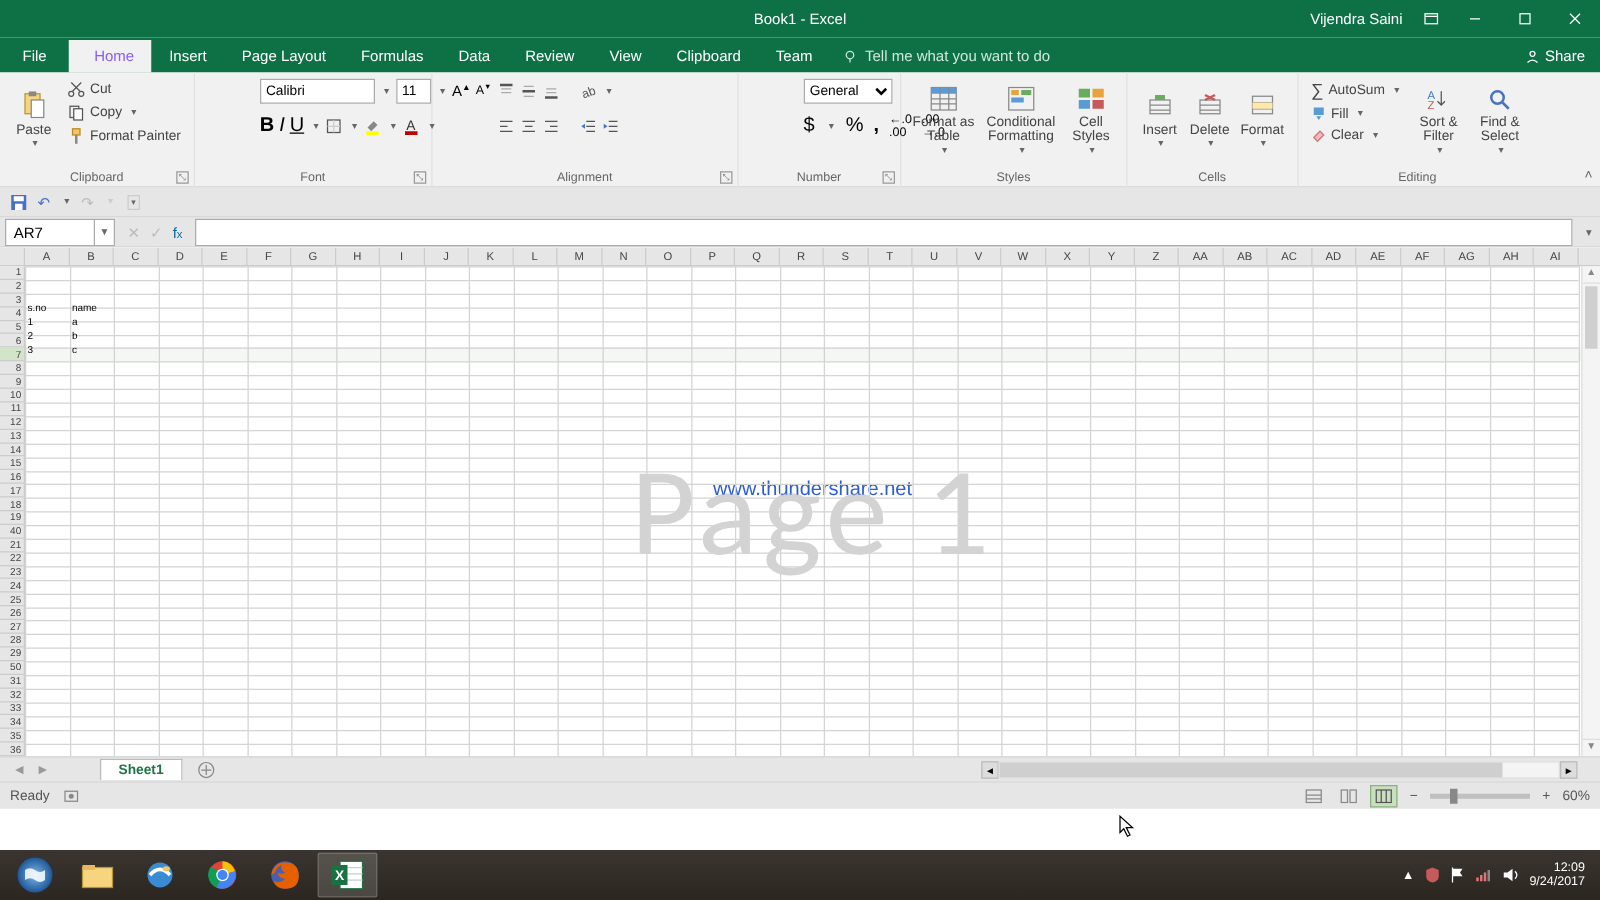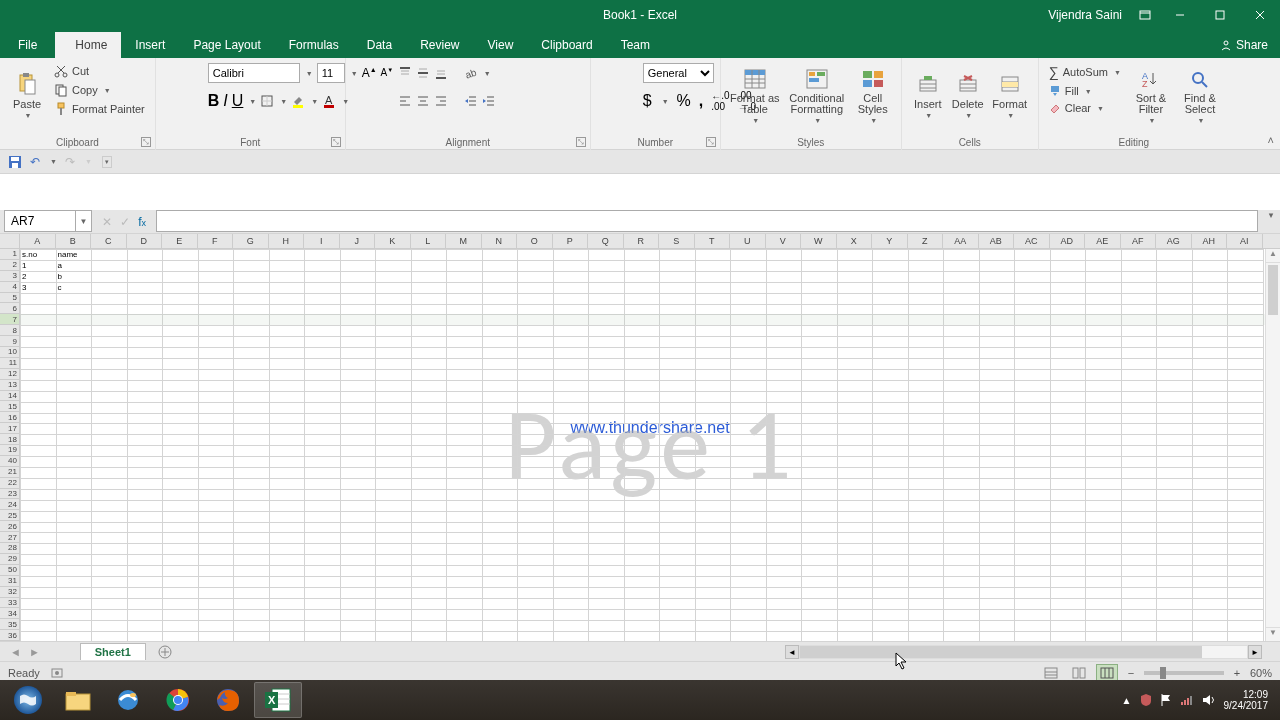--- a/index.html
+++ b/index.html
@@ -10,21 +10,21 @@
 .titlebar .title { position:absolute; left:50%; transform:translateX(-50%); }
 .titlebar .user { margin-left:auto; padding-right:8px; }
 .titlebar .winbtns { display:flex; align-items:center; gap:0; }
 .titlebar .winbtn { width:40px; height:30px; display:flex; align-items:center; justify-content:center; cursor:pointer; }
 .titlebar .spacer-icon { width:30px; height:30px; display:flex; align-items:center; justify-content:center; }
 
 
 .ribbon-tabs { height:28px; background:#0e7145; display:flex; align-items:flex-end; color:#fff; font-size:12px; }
 .ribbon-tabs .tab { padding:6px 14px; cursor:pointer; }
 .ribbon-tabs .tab.file { padding:6px 18px; }
-.ribbon-tabs .tab.active { background:#f1f1f1; color:#404040;padding-left:20px; }
+.ribbon-tabs .tab.active { background:#f1f1f1; color:#8b5cf6;padding-left:20px; }
 .ribbon-tabs .tellme { display:flex; align-items:center; gap:6px; padding:6px 10px; color:#d0e8db; }
 .ribbon-tabs .share { margin-left:auto; padding:6px 12px; display:flex; align-items:center; gap:4px; }
 
 
 .ribbon { height:92px; background:#f1f1f1; border-bottom:1px solid #d4d4d4; display:flex; position:relative; }
 .group { border-right:1px solid #e1e1e1; padding:4px 6px 0 6px; display:flex; flex-direction:column; position:relative; height:92px; }
 .group-label { position:absolute; bottom:2px; left:0; right:0; text-align:center; font-size:10px; color:#666; }
 .group .dlg { position:absolute; bottom:3px; right:4px; width:10px; height:10px; border:1px solid #999; font-size:7px; display:flex; align-items:center; justify-content:center; color:#777; cursor:pointer; }
 .grow { display:flex; align-items:center; gap:4px; height:22px;margin-left:46px; }
 .big-btn { display:flex; flex-direction:column; align-items:center; justify-content:center; width:42px; height:66px; font-size:11px; color:#444; cursor:pointer; gap:2px; }
@@ -33,40 +33,40 @@
 .small-item { display:flex; align-items:center; gap:4px; font-size:11px; color:#444; cursor:pointer; padding:2px 4px; }
 .dd { font-size:7px; color:#666; margin-left:2px; }
 select.ribbon-sel, input.ribbon-inp { font-size:11px; border:1px solid #ababab; background:#fff; height:20px; }
 .ribbon .collapse-btn { position:absolute; right:6px; bottom:3px; font-size:11px; color:#666; cursor:pointer; }
 
 
 .qat-row { height:24px; background:#e6e6e6; border-bottom:1px solid #d4d4d4; display:flex; align-items:center; gap:8px; padding:0 8px; font-size:12px; color:#555; }
 .qat-row .qbtn { cursor:pointer; }
 
 
-.fbar-row { height:24px; background:#e6e6e6; border-bottom:1px solid #d4d4d4; display:flex; font-size:12px;margin-top:36px; }
+.fbar-row { height:24px; background:#e6e6e6; border-bottom:1px solid #d4d4d4; display:flex; align-items:center; font-size:12px; }
 .name-box { width:88px; height:22px; border:1px solid #ababab; background:#fff; display:flex; align-items:center; padding:0 6px; margin-left:4px; position:relative; }
 .name-box .dd-btn { position:absolute; right:0; top:0; bottom:0; width:16px; border-left:1px solid #ababab; display:flex; align-items:center; justify-content:center; font-size:8px; color:#666; cursor:pointer; }
 .fx-btns { display:flex; align-items:center; gap:8px; padding:0 10px; color:#888; }
 .fx-btns span { cursor:pointer; }
 .formula-input { flex:1; height:22px; border:1px solid #ababab; background:#fff; margin-right:4px; }
 .fbar-expand { width:18px; text-align:center; color:#666; cursor:pointer; font-size:9px; }
 
 
 .grid-area { position:relative; height:407px; overflow:hidden; background:#fff; }
 .colhdr-row { display:flex; height:15px; background:#e6e6e6; border-bottom:1px solid #ccc; font-size:9px; color:#444; }
 .selall { width:20px; border-right:1px solid #ccc; background:#e6e6e6; cursor:pointer; }
 .colhdr { width:35.5px; border-right:1px solid #ccc; display:flex; align-items:center; justify-content:center; cursor:pointer; }
 .rows-wrap { display:flex; height:392px; }
 .rowhdrs { width:20px; background:#e6e6e6; border-right:1px solid #ccc; }
 .rowhdr { height:10.9px; border-bottom:1px solid #ccc; font-size:8px; color:#444; display:flex; align-items:center; justify-content:flex-end; padding-right:2px; cursor:pointer; }
 .rowhdr.sel { background:#d3e5c9; }
 .cells { position:relative; flex:1; }
 .vgrid, .hgrid { position:absolute; background:#d4d4d4; }
-.cell-txt { position:absolute; font-size:8px; color:#000; }
+.cell-txt { position:absolute; font-size:8px; color:#000;margin-top:28px; }
 .sel-row-hl { position:absolute; left:0; right:0; height:11px; background:rgba(180,200,180,0.15); }
 .watermark { position:absolute; left:50%; top:50%; transform:translate(-50%,-50%); font-size:100px; font-weight:300; color:#b0b0b0; opacity:0.55; pointer-events:none; font-family:Calibri,sans-serif; letter-spacing:4px; }
 .wm-link { position:absolute; left:50%; top:170px; transform:translateX(-50%); font-size:16px; color:#2b5bd7; pointer-events:none; }
 
 
 .sheet-row { height:20px; background:#e6e6e6; border-top:1px solid #d4d4d4; display:flex; align-items:center; font-size:11px; position:relative; }
 .sheet-nav { display:flex; gap:8px; padding:0 10px; color:#999; }
 .sheet-nav span { cursor:pointer; }
 .sheet-tab { padding:2px 14px; background:#fff; border:1px solid #bbb; border-bottom:none; font-weight:600; color:#217346; cursor:pointer; }
 .sheet-add { width:22px; height:18px; display:flex; align-items:center; justify-content:center; cursor:pointer; color:#666; margin-left:8px; border:1px solid transparent; }
@@ -128,20 +128,27 @@
   <div class="tab file">File</div>
   <div class="tab active">Home</div>
   <div class="tab">Insert</div>
   <div class="tab">Page Layout</div>
   <div class="tab">Formulas</div>
   <div class="tab">Data</div>
   <div class="tab">Review</div>
   <div class="tab">View</div>
   <div class="tab">Clipboard</div>
   <div class="tab">Team</div>
+  <div class="tellme">
+    <svg width="12" height="12">
+        <circle cx="6" cy="5" r="3" fill="none" stroke="#d0e8db"></circle>
+        <line x1="6" y1="8" x2="6" y2="11" stroke="#d0e8db"></line>
+      </svg>
+    <span>Tell me what you want to do</span>
+  </div>
   <div class="share">
     <svg width="12" height="12">
         <circle cx="6" cy="4" r="2" fill="none" stroke="#fff"></circle>
         <path d="M2 11 Q6 7 10 11" fill="none" stroke="#fff"></path>
       </svg>
     <span>Share</span>
   </div>
 </div>
 
 <div class="ribbon">

